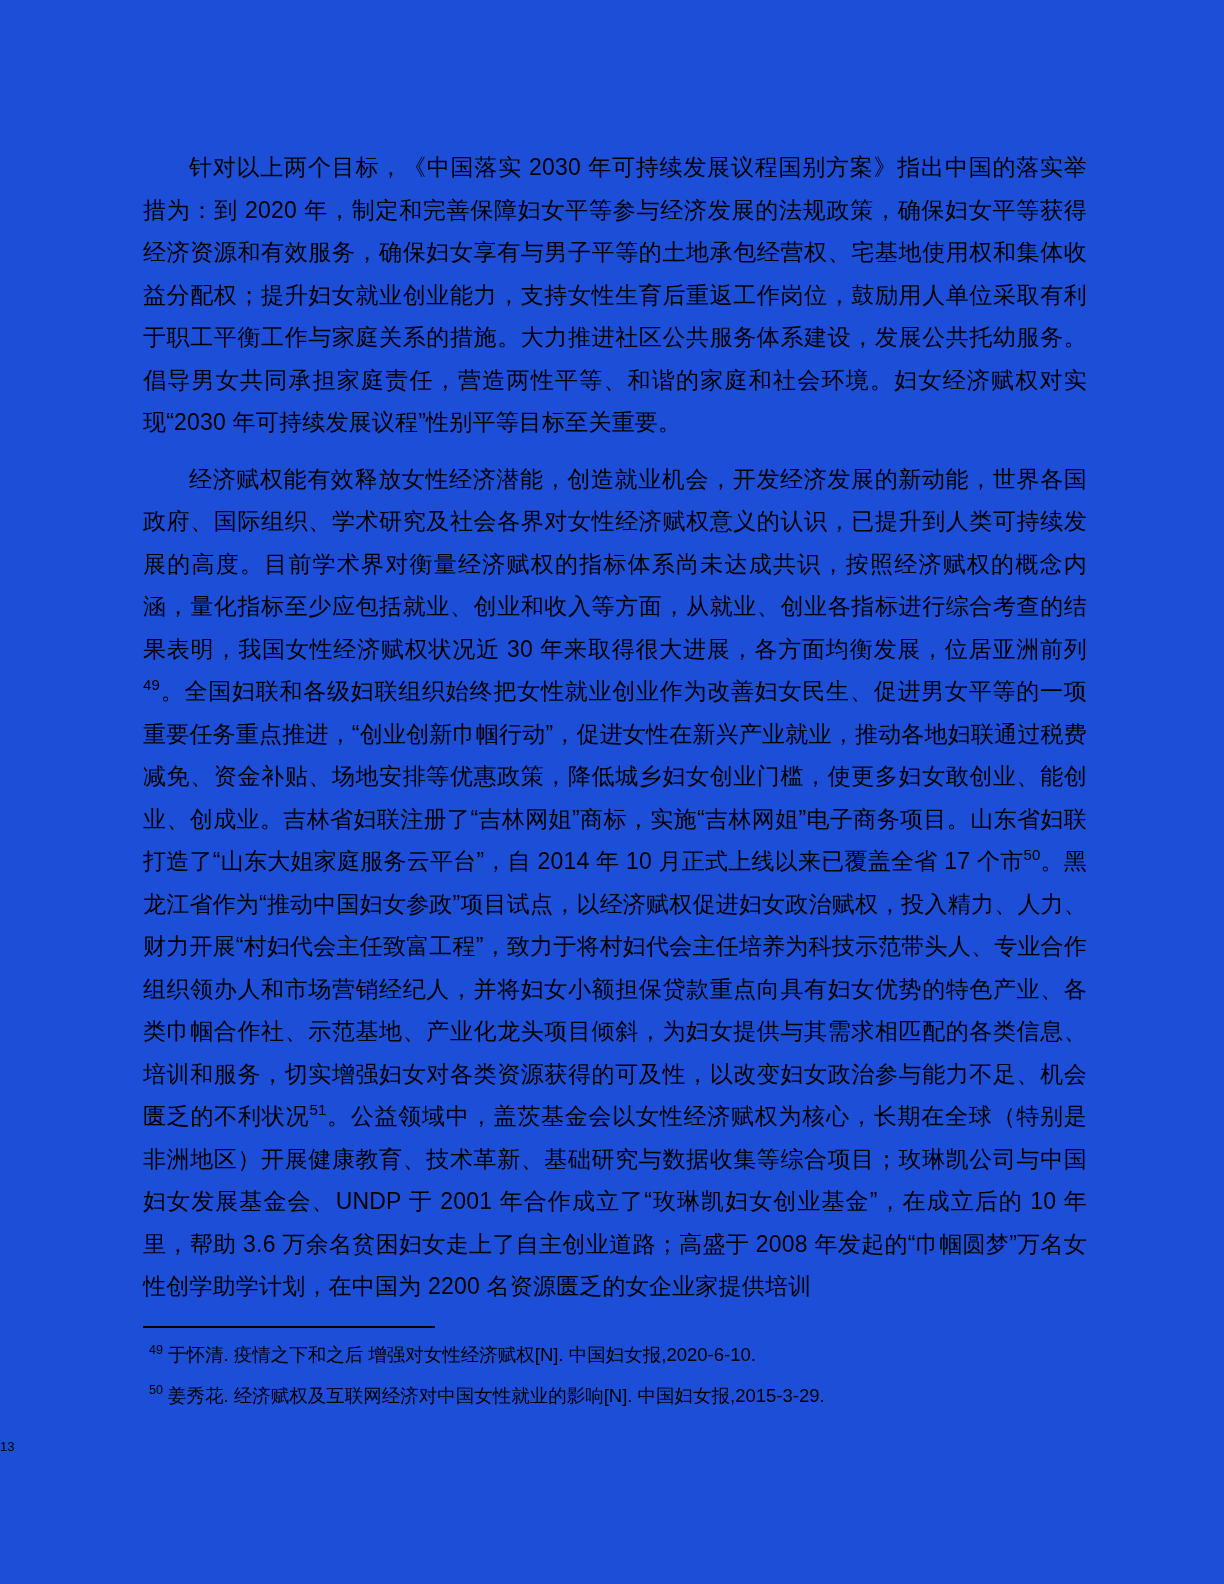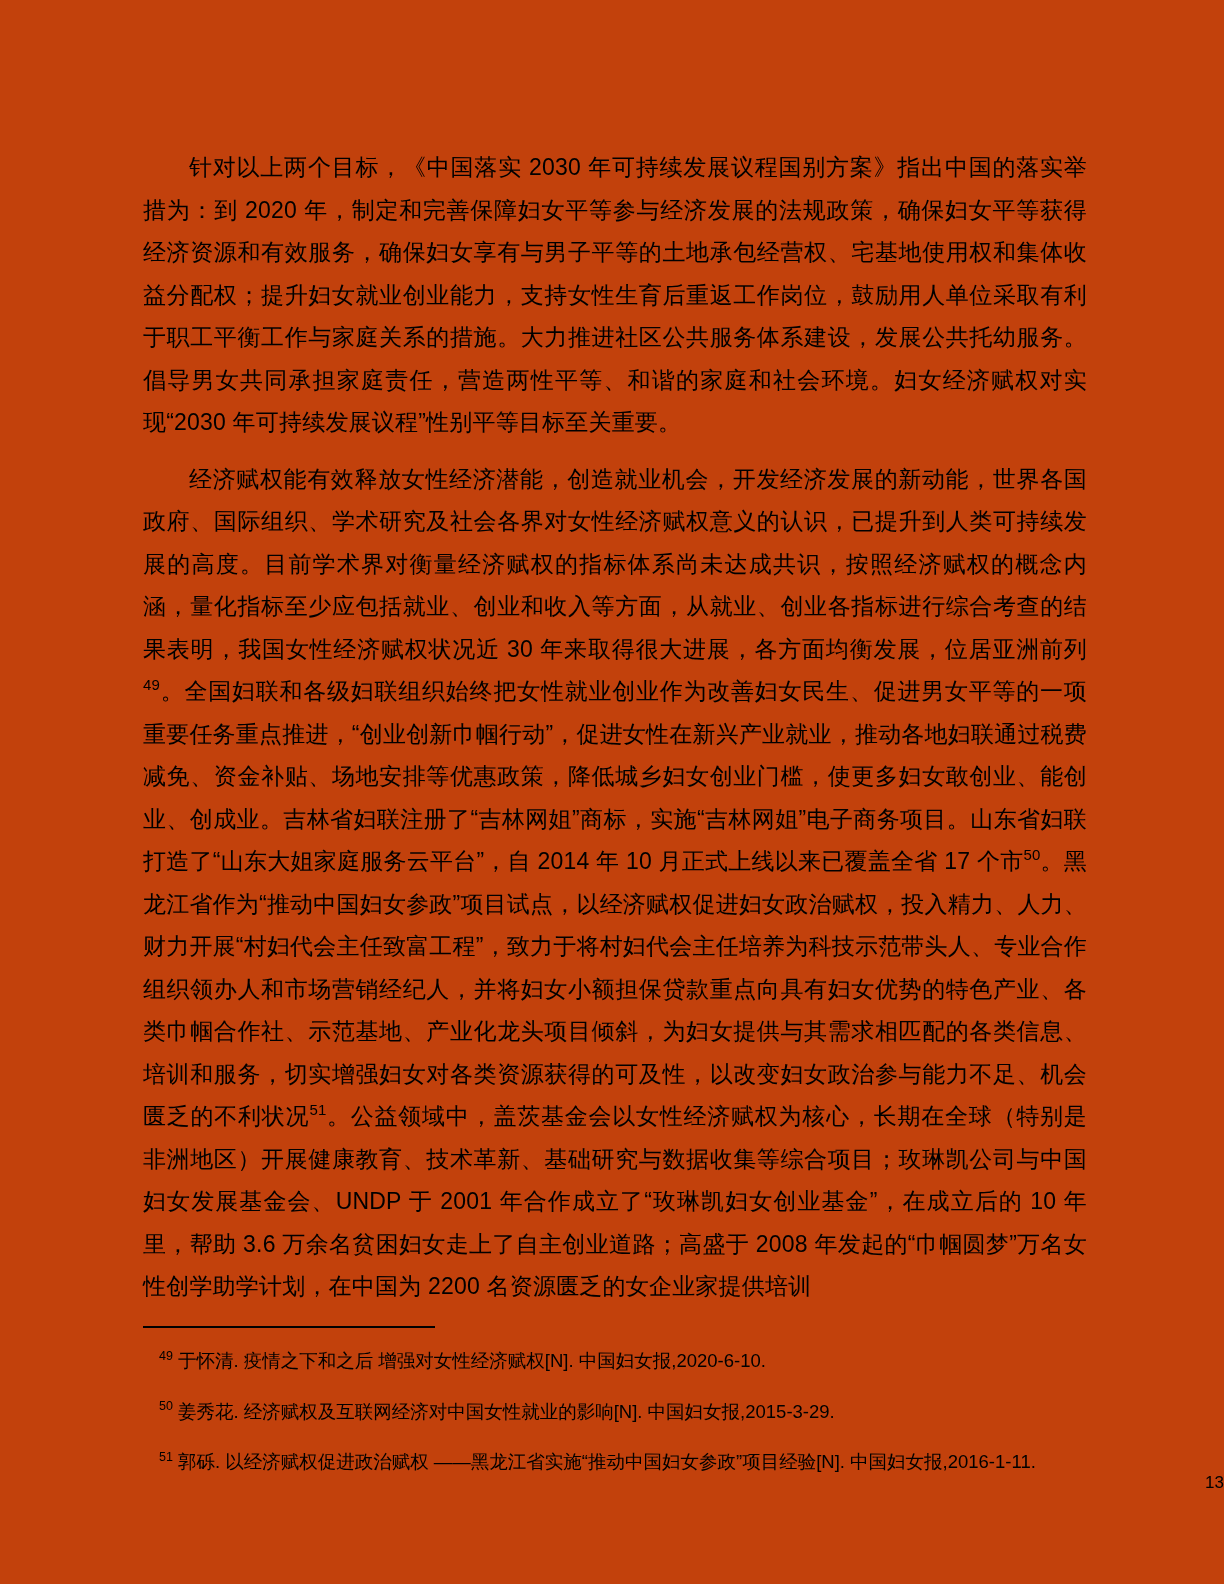--- a/index.html
+++ b/index.html
@@ -1,20 +1,20 @@
 <!DOCTYPE html>
 <html><head>
 <meta charset="utf-8">
 <style>
   html, body { margin: 0; padding: 0; background: #ffffff; }
   .page {
     position: relative;
     width: 1224px;
     height: 1584px;
-    background: #c2410c;
+    background: #1d4ed8;
     font-family: "Liberation Sans", "DejaVu Sans", sans-serif;
     color: #000000;
     overflow: hidden;
   }
   .body-text {
     position: absolute;
     left: 143px;
     top: 146px;
     width: 944px;
   }
@@ -40,57 +40,55 @@
     top: 1326px;
     width: 944px;
   }
   .fn-rule {
     width: 292px;
     height: 0;
     border-top: 2px solid #000000;
     margin: 0 0 10px 0;
   }
   .fn-item {
-    margin: 16px;
+    margin: 6px;
     font-size: 18.5px;
     line-height: 34.5px;
     text-align: left;
   }
   .fn-ref {
     font-size: 12.5px;
     vertical-align: super;
     line-height: 0;
     margin-right: 5px;
   }
   .page-number {
     position: absolute;
     top: 1435px;
     left: 0;
     width: 100%;
-    text-align: right;
-    font-size: 17px;
+    text-align: left;
+    font-size: 13px;
     line-height: 24px;
-    margin-top: 36px;
   }
 </style>
 </head>
 <body>
 
 <div class="page">
 
   <div class="body-text">
 
     <p class="para"><span>针对以上两个目标，《中国落实 2030 年可持续发展议程国别方案》指出中国的落实举措为：到 2020 年，制定和完善保障妇女平等参与经济发展的法规政策，确保妇女平等获得经济资源和有效服务，确保妇女享有与男子平等的土地承包经营权、宅基地使用权和集体收益分配权；提升妇女就业创业能力，支持女性生育后重返工作岗位，鼓励用人单位采取有利于职工平衡工作与家庭关系的措施。大力推进社区公共服务体系建设，发展公共托幼服务。倡导男女共同承担家庭责任，营造两性平等、和谐的家庭和社会环境。妇女经济赋权对实现“2030 年可持续发展议程”性别平等目标至关重要。</span></p>
 
     <p class="para"><span>经济赋权能有效释放女性经济潜能，创造就业机会，开发经济发展的新动能，世界各国政府、国际组织、学术研究及社会各界对女性经济赋权意义的认识，已提升到人类可持续发展的高度。目前学术界对衡量经济赋权的指标体系尚未达成共识，按照经济赋权的概念内涵，量化指标至少应包括就业、创业和收入等方面，从就业、创业各指标进行综合考查的结果表明，</span><span class="bold">我国女性经济赋权状况近 30 年来取得很大进展，各方面均衡发展，位居亚洲前列</span><span class="sup-ref">49</span><span>。全国妇联和各级妇联组织始终把女性就业创业作为改善妇女民生、促进男女平等的一项重要任务重点推进，“创业创新巾帼行动”，促进女性在新兴产业就业，推动各地妇联通过税费减免、资金补贴、场地安排等优惠政策，降低城乡妇女创业门槛，使更多妇女敢创业、能创业、创成业。吉林省妇联注册了“吉林网姐”商标，实施“吉林网姐”电子商务项目。山东省妇联打造了“山东大姐家庭服务云平台”，自 2014 年 10 月正式上线以来已覆盖全省 17 个市</span><span class="sup-ref">50</span><span>。黑龙江省作为“推动中国妇女参政”项目试点，以经济赋权促进妇女政治赋权，投入精力、人力、财力开展“村妇代会主任致富工程”，致力于将村妇代会主任培养为科技示范带头人、专业合作组织领办人和市场营销经纪人，并将妇女小额担保贷款重点向具有妇女优势的特色产业、各类巾帼合作社、示范基地、产业化龙头项目倾斜，为妇女提供与其需求相匹配的各类信息、培训和服务，切实增强妇女对各类资源获得的可及性，以改变妇女政治参与能力不足、机会匮乏的不利状况</span><span class="sup-ref">51</span><span>。公益领域中，盖茨基金会以女性经济赋权为核心，长期在全球（特别是非洲地区）开展健康教育、技术革新、基础研究与数据收集等综合项目；玫琳凯公司与中国妇女发展基金会、UNDP 于 2001 年合作成立了“玫琳凯妇女创业基金”，在成立后的 10 年里，帮助 3.6 万余名贫困妇女走上了自主创业道路；高盛于 2008 年发起的“巾帼圆梦”万名女性创学助学计划，在中国为 2200 名资源匮乏的女企业家提供培训</span></p>
 
   </div>
 
   <div class="footnotes">
     <div class="fn-rule"></div>
     <p class="fn-item"><span class="fn-ref">49</span><span>于怀清. 疫情之下和之后 增强对女性经济赋权[N]. 中国妇女报,2020-6-10.</span></p>
     <p class="fn-item"><span class="fn-ref">50</span><span>姜秀花. 经济赋权及互联网经济对中国女性就业的影响[N]. 中国妇女报,2015-3-29.</span></p>
-    <p class="fn-item"><span class="fn-ref">51</span><span>郭砾. 以经济赋权促进政治赋权 ——黑龙江省实施“推动中国妇女参政”项目经验[N]. 中国妇女报,2016-1-11.</span></p>
   </div>
 
   <div class="page-number">13</div>
 
 </div>
 
 </body></html>

